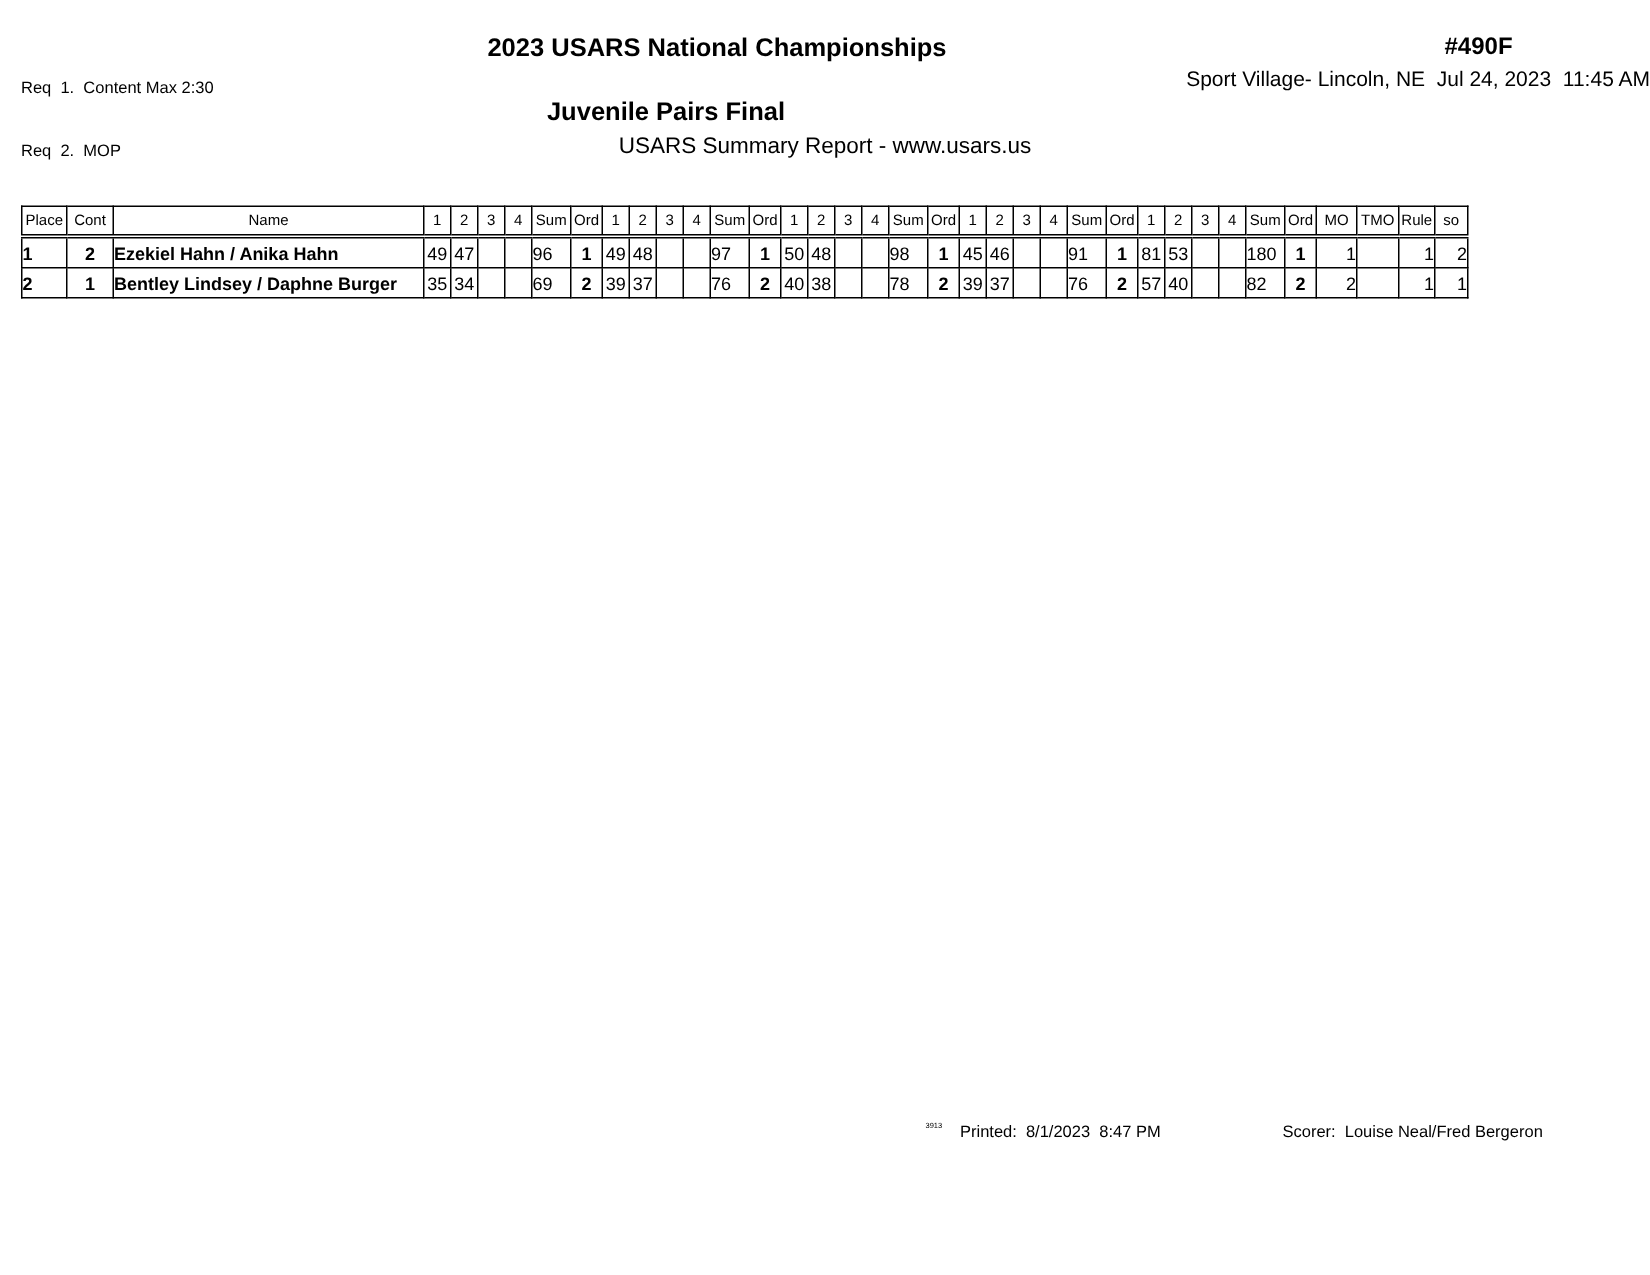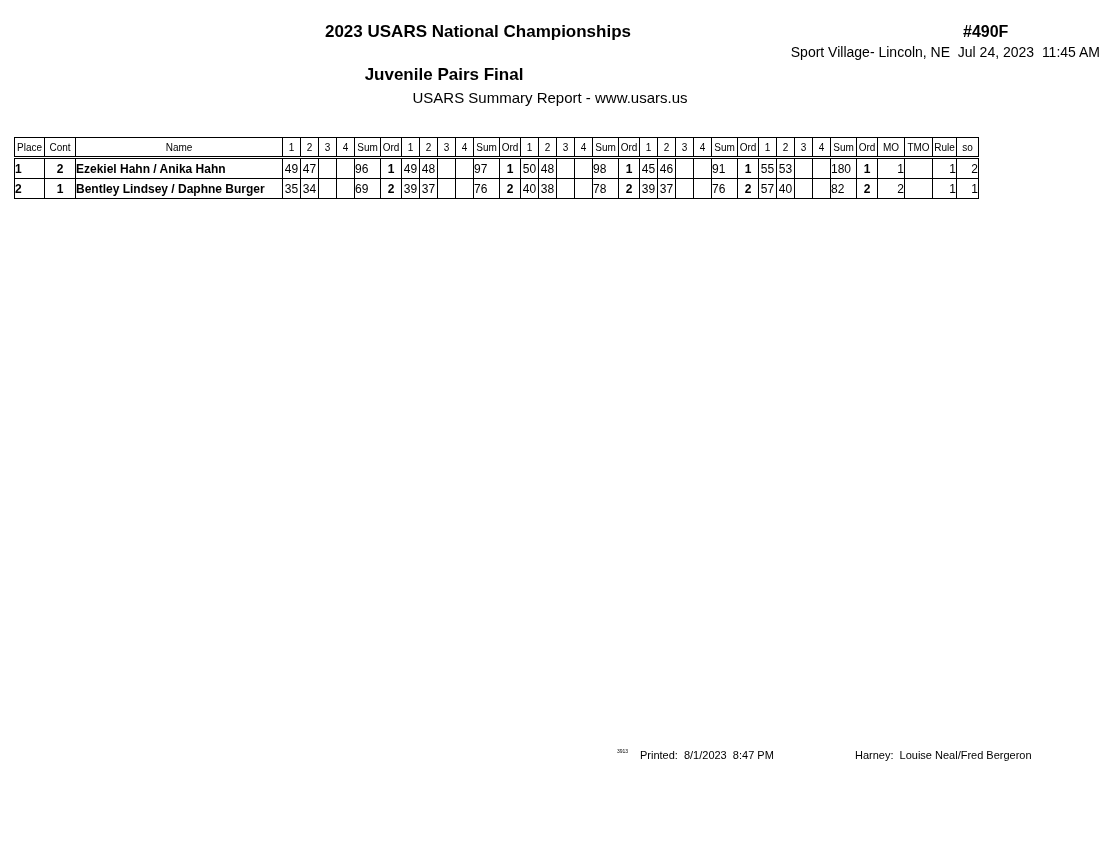--- a/index.html
+++ b/index.html
@@ -32,20 +32,24 @@
   .version{left:617px;top:748px;font-size:5px;}
   .printed{left:640px;top:749px;font-size:11px;}
   .scorer{left:855px;top:749px;font-size:11px;}
   .lbl{margin-right:6px;}
 </style>
 </head>
 <body>
 
 <div class="page">
 
+  <div class="abs req-block">
+    <div>Req  1.  Content Max 2:30</div>
+    <div>Req  2.  MOP</div>
+  </div>
 
   <div class="abs title">2023 USARS National Championships</div>
   <div class="abs subtitle">Sport Village- Lincoln, NE  Jul 24, 2023  11:45 AM</div>
   <div class="abs event">Juvenile Pairs Final</div>
   <div class="abs report-line">USARS Summary Report - www.usars.us</div>
   <div class="abs event-code">#490F</div>
 
   <div class="table-wrap">
     <table class="report">
         <colgroup>
@@ -148,21 +152,21 @@
             <td class="c-mark"></td>
             <td class="c-mark"></td>
             <td class="c-sum">98</td>
             <td class="c-ord ord-col">1</td>
             <td class="c-mark">45</td>
             <td class="c-mark">46</td>
             <td class="c-mark"></td>
             <td class="c-mark"></td>
             <td class="c-sum">91</td>
             <td class="c-ord ord-col">1</td>
-            <td class="c-mark">55</td>
+            <td class="c-mark">81</td>
             <td class="c-mark">53</td>
             <td class="c-mark"></td>
             <td class="c-mark"></td>
             <td class="c-sum">180</td>
             <td class="c-ord ord-col">1</td>
             <td class="c-tail">1</td>
             <td class="c-tail"></td>
             <td class="c-tail">1</td>
             <td class="c-tail">2</td>
           </tr>
@@ -204,15 +208,15 @@
             <td class="c-tail"></td>
             <td class="c-tail">1</td>
             <td class="c-tail">1</td>
           </tr>
         </tbody>
       </table>
   </div>
 
   <div class="abs version">3913</div>
   <div class="abs printed"><span class="lbl">Printed:</span><span>8/1/2023  8:47 PM</span></div>
-  <div class="abs scorer"><span class="lbl">Harney:</span><span>Louise Neal/Fred Bergeron</span></div>
+  <div class="abs scorer"><span class="lbl">Scorer:</span><span>Louise Neal/Fred Bergeron</span></div>
 
 </div>
 
 </body></html>

